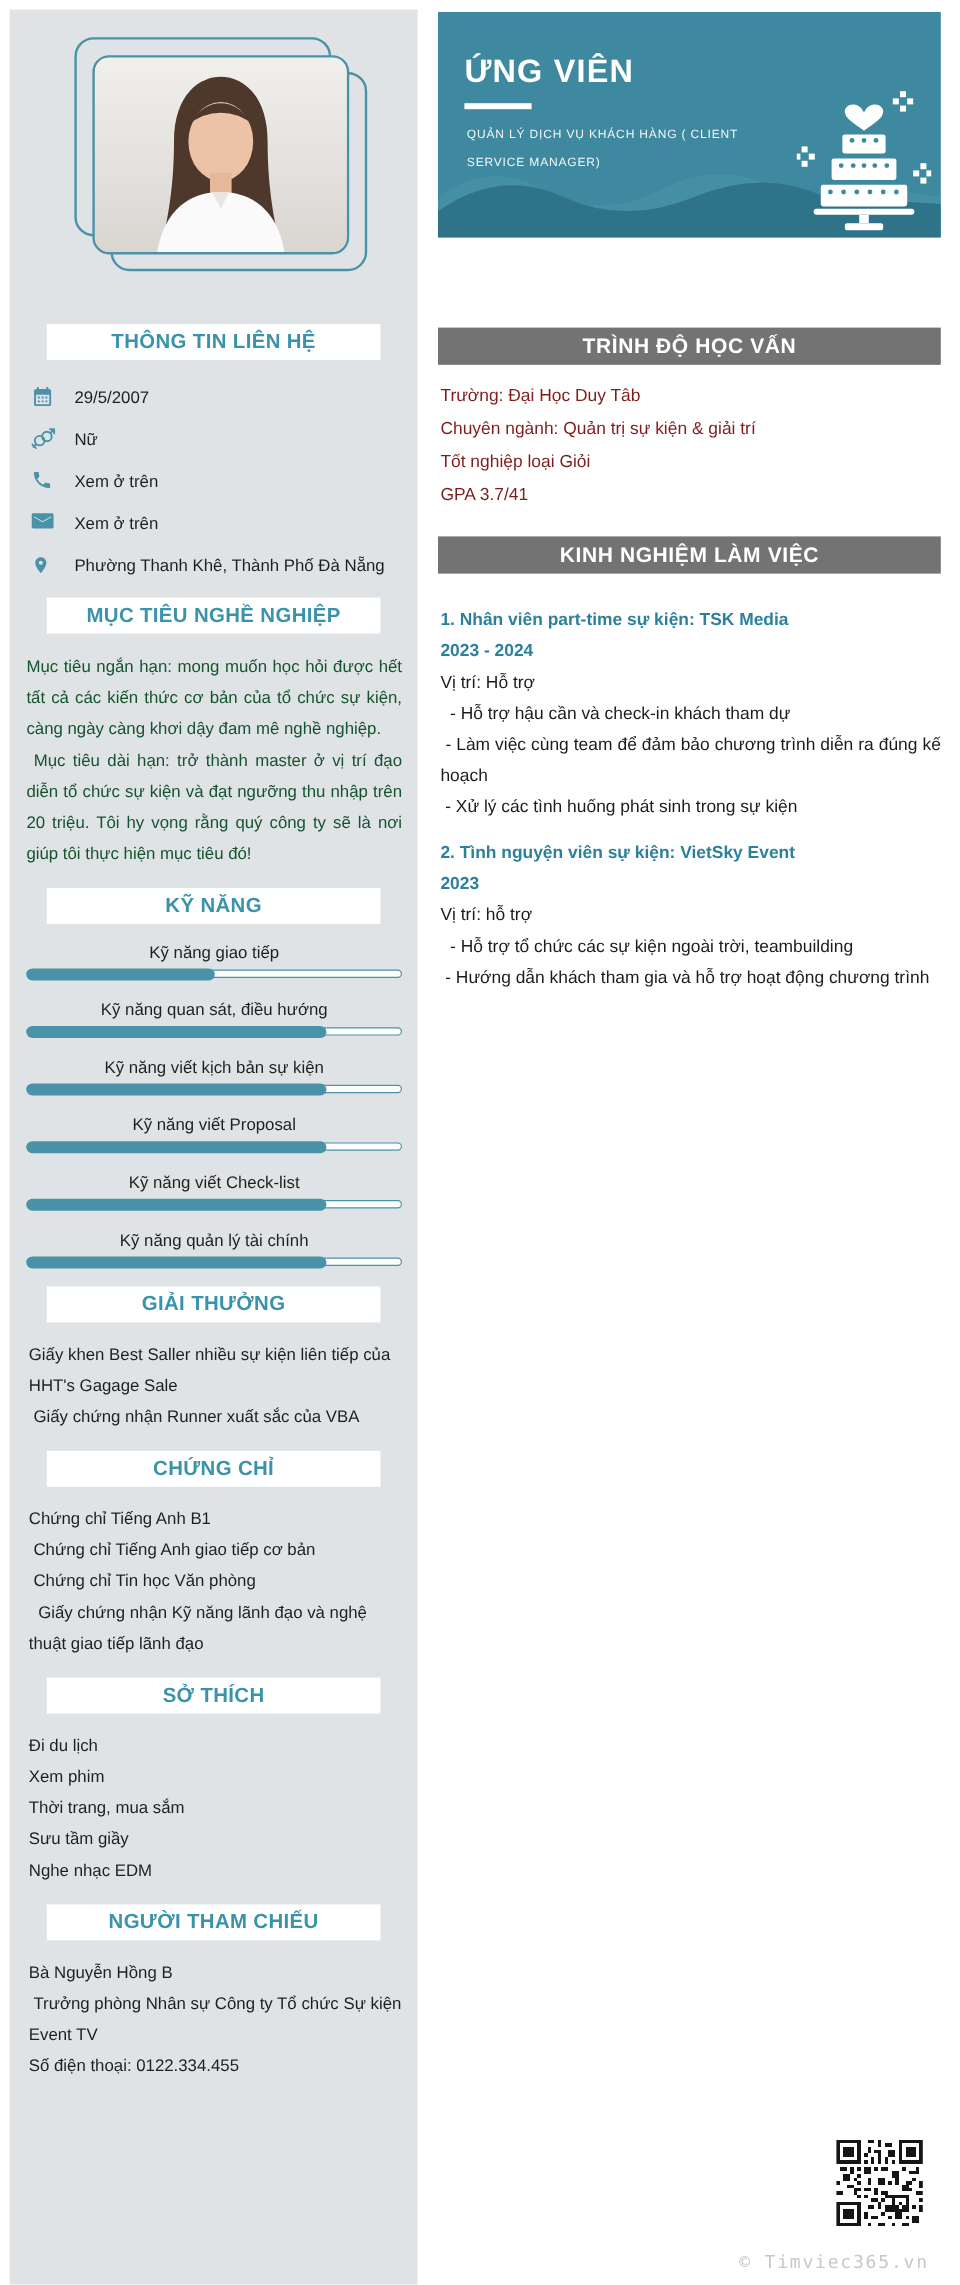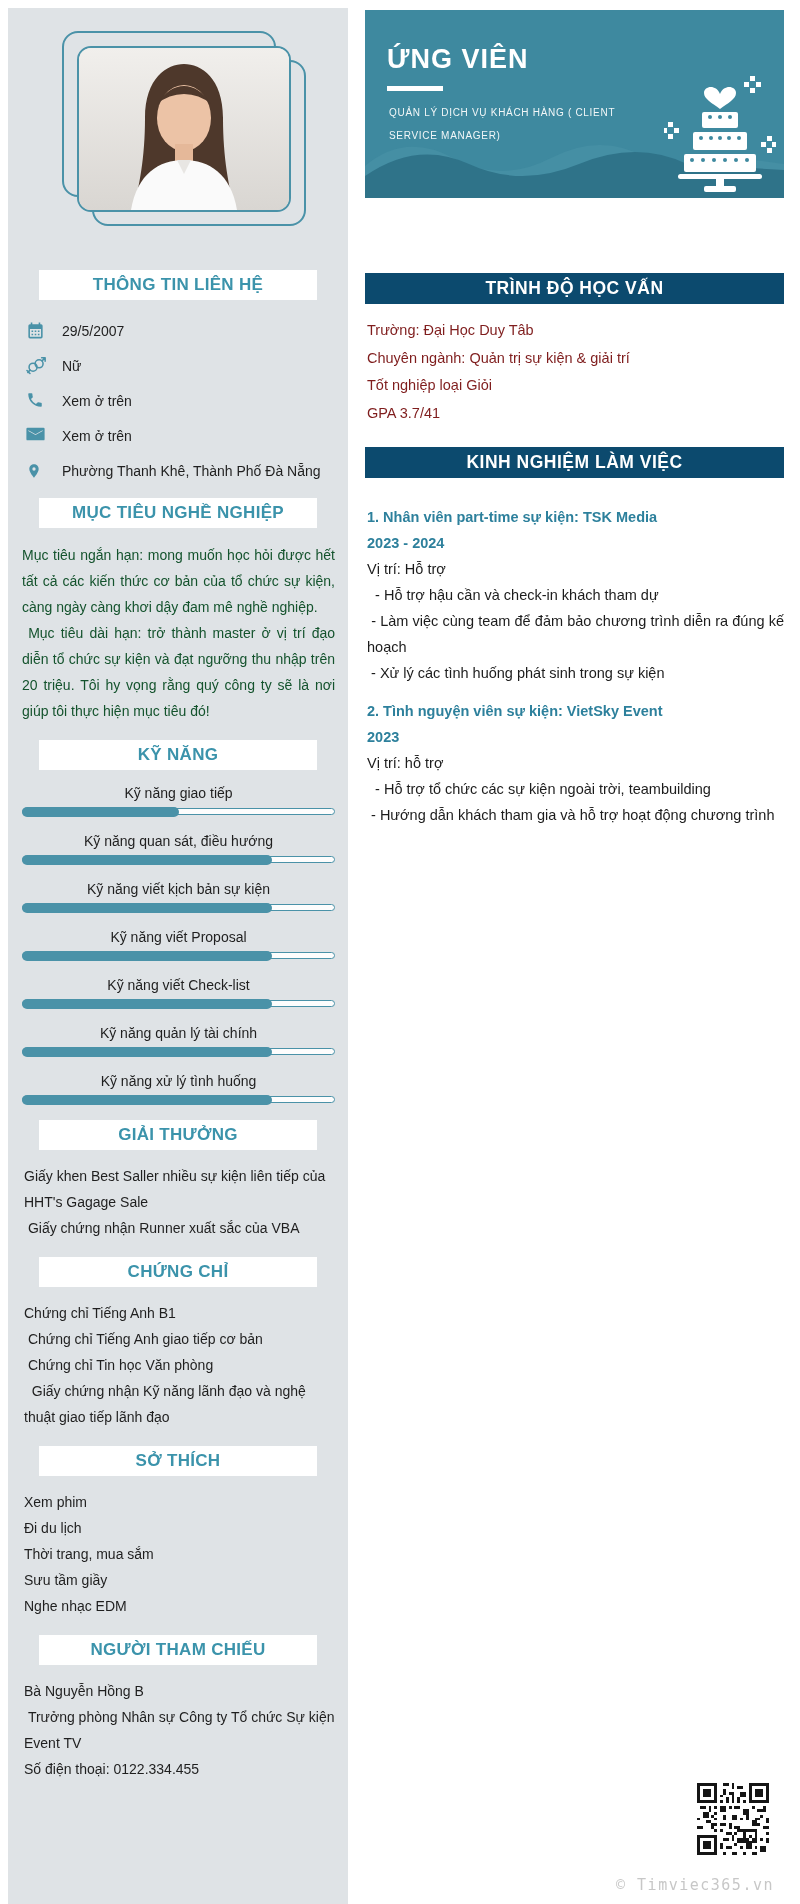--- a/index.html
+++ b/index.html
@@ -46,21 +46,21 @@
   .main{position:absolute;left:365px;top:10px;width:419px;}
   .hero{position:relative;height:188px;background:#3e899f;overflow:hidden;}
   .hero h1{margin:0;padding:34px 0 0 22px;font-size:27px;line-height:30px;font-weight:bold;
         color:#fff;letter-spacing:1px;position:relative;z-index:3;}
   .hero .hr{width:56px;height:5px;background:#fff;margin:12px 0 0 22px;position:relative;z-index:3;}
   .subtitle{margin:10px 0 0;padding-left:24px;width:262px;font-size:10px;line-height:23px;
         color:#f2f7f8;letter-spacing:.7px;position:relative;z-index:3;}
   .waves{position:absolute;left:0;bottom:0;z-index:1;}
   .cake{position:absolute;right:8px;bottom:6px;z-index:2;}
 
-  .m-heading{height:31px;line-height:31px;margin-top:20px;background:#0c4a6e;color:#fff;
+  .m-heading{height:31px;line-height:31px;margin-top:20px;background:#737373;color:#fff;
         text-align:center;font-size:17.5px;font-weight:bold;letter-spacing:.5px;}
   .m-heading.first{margin-top:75px;}
   .m-block{margin-top:13px;padding-left:2px;}
   .m-block p{margin:0;font-size:14.5px;line-height:27.5px;color:#7f1d1d;}
 
   .job{margin-top:26px;padding-left:2px;}
   .job + .job{margin-top:12px;}
   .job-title,.job-period{margin:0;font-size:14.5px;line-height:26px;font-weight:bold;color:#2d809c;}
   .job-pos{margin:0;font-size:14.5px;line-height:26px;color:#1c1c1c;}
   .job-bullet{margin:0;font-size:14.5px;line-height:26px;color:#1c1c1c;}
@@ -192,27 +192,20 @@
             <span class="fill" style="width: 80%;"></span>
           </div>
       </div>
       <div class="skill">
         <div class="skill-label">Kỹ năng quản lý tài chính</div>
         <div class="bar">
             <span class="track"></span>
             <span class="fill" style="width: 80%;"></span>
           </div>
       </div>
-      <div class="skill">
-        <div class="skill-label">Kỹ năng xử lý tình huống</div>
-        <div class="bar">
-            <span class="track"></span>
-            <span class="fill" style="width: 80%;"></span>
-          </div>
-      </div>
     </div>
 
     <div class="sb-heading" style="margin-top:8px;">
       <span>GIẢI THƯỞNG</span>
     </div>
     <div class="lines">
       <p class="line pre">Giấy khen Best Saller nhiều sự kiện liên tiếp của HHT's Gagage Sale</p>
       <p class="line pre"> Giấy chứng nhận Runner xuất sắc của VBA</p>
     </div>
 
@@ -223,22 +216,22 @@
       <p class="line pre">Chứng chỉ Tiếng Anh B1</p>
       <p class="line pre"> Chứng chỉ Tiếng Anh giao tiếp cơ bản</p>
       <p class="line pre"> Chứng chỉ Tin học Văn phòng</p>
       <p class="line pre">  Giấy chứng nhận Kỹ năng lãnh đạo và nghệ thuật giao tiếp lãnh đạo</p>
     </div>
 
     <div class="sb-heading tight">
       <span>SỞ THÍCH</span>
     </div>
     <div class="lines">
+      <p class="line">Đi du lịch</p>
       <p class="line">Xem phim</p>
-      <p class="line">Đi du lịch</p>
       <p class="line">Thời trang, mua sắm</p>
       <p class="line">Sưu tầm giầy</p>
       <p class="line">Nghe nhạc EDM</p>
     </div>
 
     <div class="sb-heading tight">
       <span>NGƯỜI THAM CHIẾU</span>
     </div>
     <div class="lines">
       <p class="line pre">Bà Nguyễn Hồng B</p>

